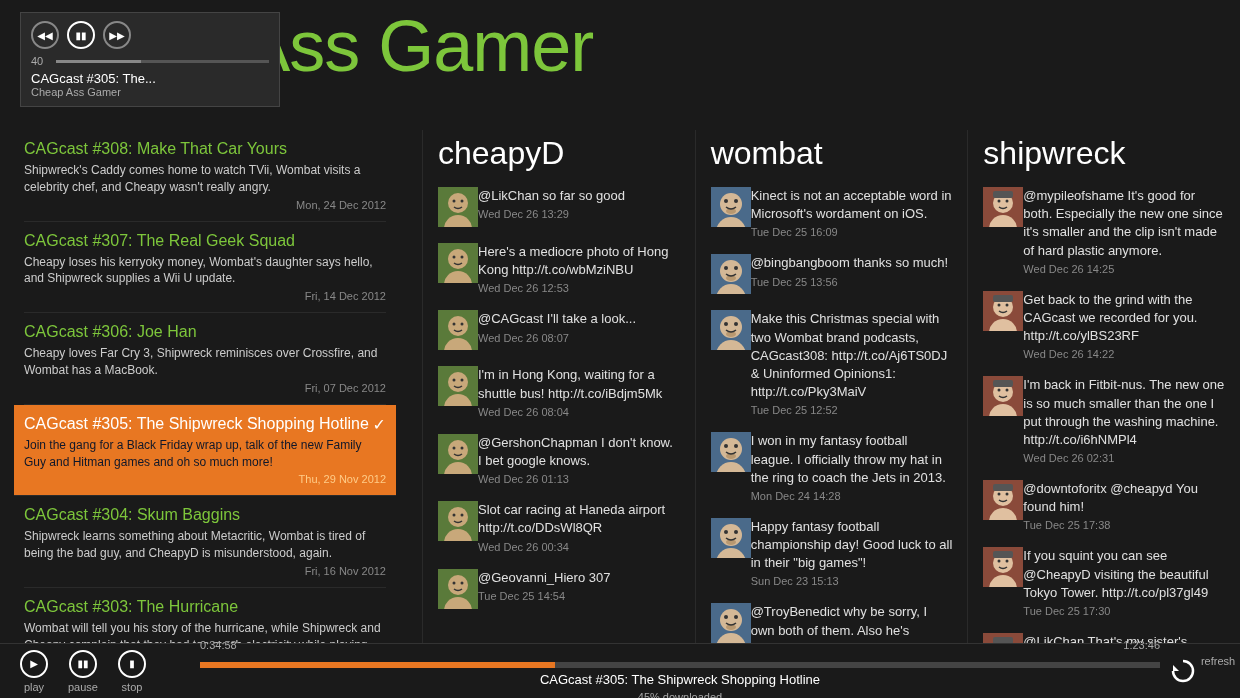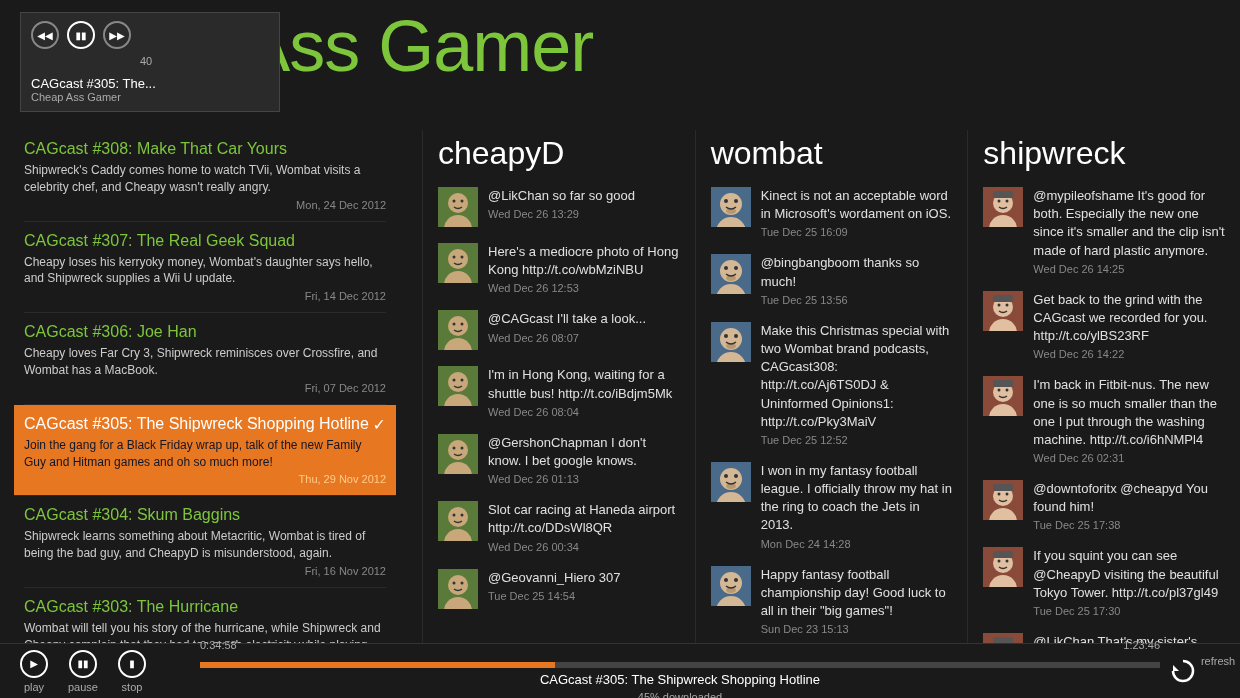--- a/index.html
+++ b/index.html
@@ -72,21 +72,20 @@
 
     .control-btn.play-pause {
       border-color: #fff;
     }
 
     .np-volume {
       display: flex;
       align-items: center;
       gap: 5px;
       margin-bottom: 4px;
-      flex-direction: column;
     }
 
     .volume-number {
       font-size: 11px;
       color: #aaa;
       min-width: 20px;
     }
 
     .volume-bar {
       height: 3px;
@@ -196,21 +195,20 @@
     .feed-column-header {
       font-size: 32px;
       font-weight: 300;
       color: #fff;
       margin-bottom: 15px;
       padding-top: 5px;
     }
 
     .tweet-item {
       display: flex;
-      gap: 10px;
       margin-bottom: 16px;
       align-items: flex-start;
     }
 
     .tweet-avatar {
       width: 40px;
       height: 40px;
       border-radius: 0;
       background: #555;
       flex-shrink: 0;

